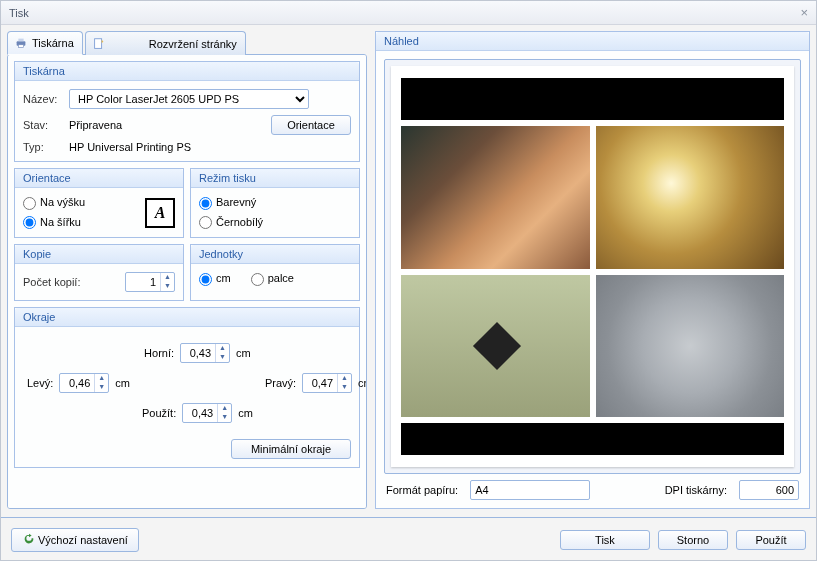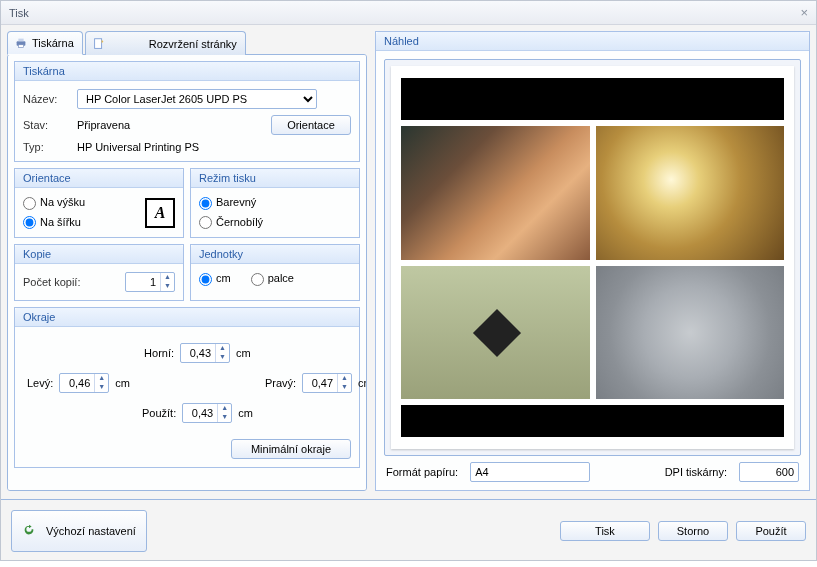--- a/index.html
+++ b/index.html
@@ -18,21 +18,21 @@
   .tab:not(.active) { background:linear-gradient(#f6f8fb,#dde7f5);gap:43px; }
   .tab .ico { width:14px; height:14px; display:inline-flex; align-items:center; justify-content:center;}
   .tab .ico svg { width:14px; height:14px; }
 
   .panel-border { border:1px solid #9bb7e0; border-radius:3px; background:#fdfefe; margin-top:-1px; flex:1; padding:6px; display:flex; flex-direction:column; gap:6px; overflow:auto;}
   
   .groupbox { border:1px solid #a8c1e8; border-radius:0; background:#fdfefe;}
   .gb-head { background:linear-gradient(#eef5fe,#dbe8fa); border-bottom:1px solid #bcd1ef; padding:3px 8px; color:#2b5ea8; border-radius:3px 3px 0 0;}
   .gb-body { padding:8px;}
 
-  .row { display:flex; align-items:center; gap:8px; }
+  .row { display:flex; align-items:center; }
   .row + .row { margin-top:6px; }
   label.lbl { color:#333; }
   select.sel, input.txt { border:1px solid #9bb7e0; background:#fff; padding:2px 4px; height:20px; border-radius:2px; }
   select.sel { width:240px;}
   .btn { border:1px solid #9bb7e0; background:linear-gradient(#fefefe,#e7eef9); padding:3px 14px; border-radius:3px; cursor:pointer; min-width:80px; text-align:center;}
 
   .two-col { display:flex; gap:6px;}
   .two-col > .groupbox { flex:1;}
 
   input[type=radio]{ margin:0 4px 0 0; vertical-align:middle;}
@@ -57,21 +57,21 @@
   .t3::after{content:"";position:absolute;left:42%;top:38%;width:34px;height:34px;background:#222;transform:rotate(45deg);}
   .t4 { background:radial-gradient(circle at 50% 50%,#c7cbcf 0%,#a8adb3 40%,#8b9096 70%,#7a7f85 100%);}
 
   .below-preview { display:flex; align-items:center; gap:12px; padding:6px 2px 0;}
   .below-preview .txt { width:120px;}
   .below-preview .txt.small { width:60px;}
   .spacer { flex:1;}
 
   .bottom-bar { display:flex; align-items:center; gap:8px; padding:4px 2px; border-top:1px solid #9bb7e0; margin:0 -6px -6px; padding:10px 10px 8px;}
   .bottom-bar .btn { min-width:70px;}
-  .btn.with-ico { display:flex; align-items:center; gap:10px; padding:12px 10px;}
+  .btn.with-ico { display:flex; align-items:center; gap:2px; padding:3px 10px;}
   .ico-reset svg{width:14px;height:14px;}
 </style>
 </head>
 <body>
 
 <div class="window">
   <div class="titlebar">
     <span>Tisk</span>
     <span class="close">×</span>
   </div>

